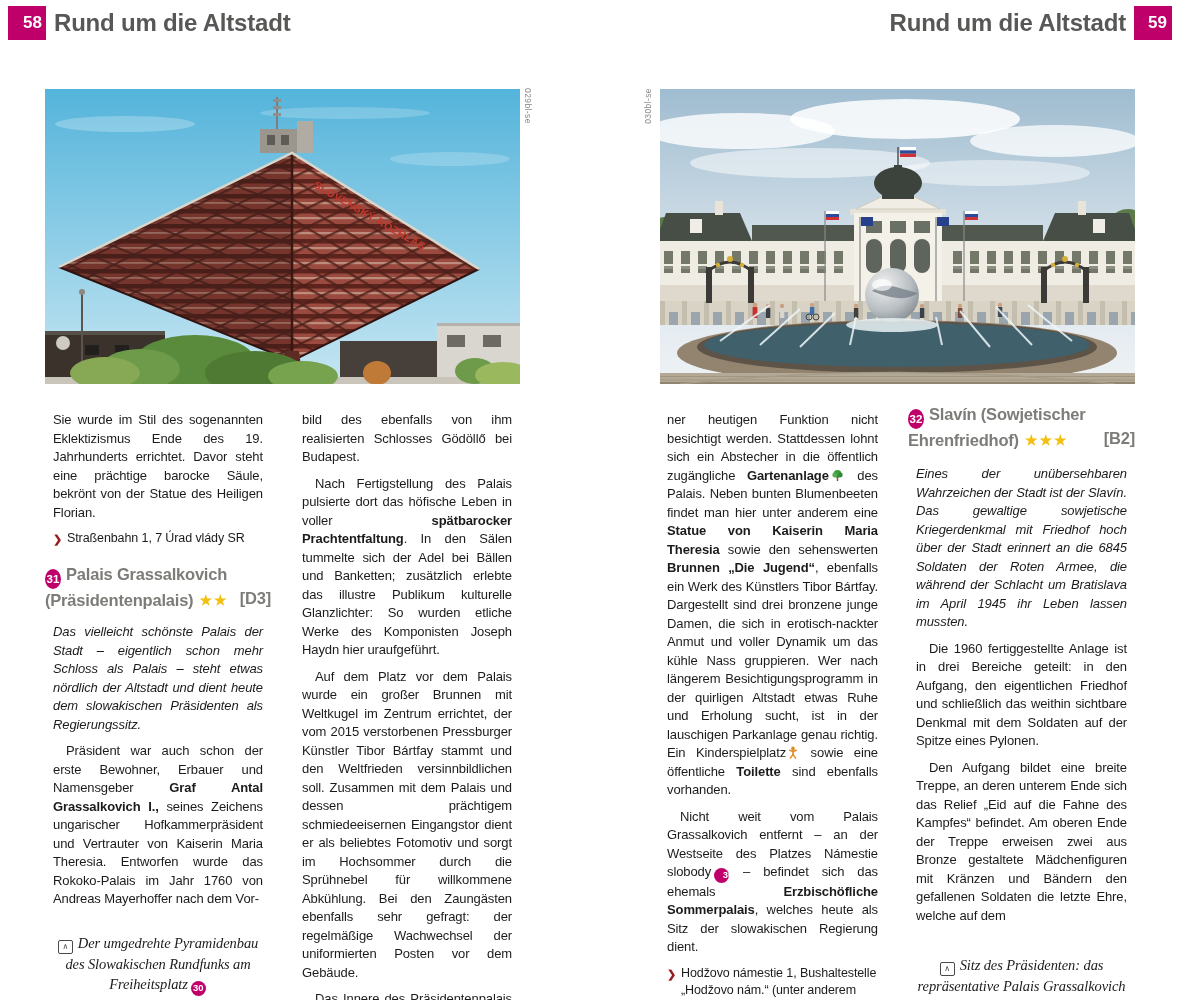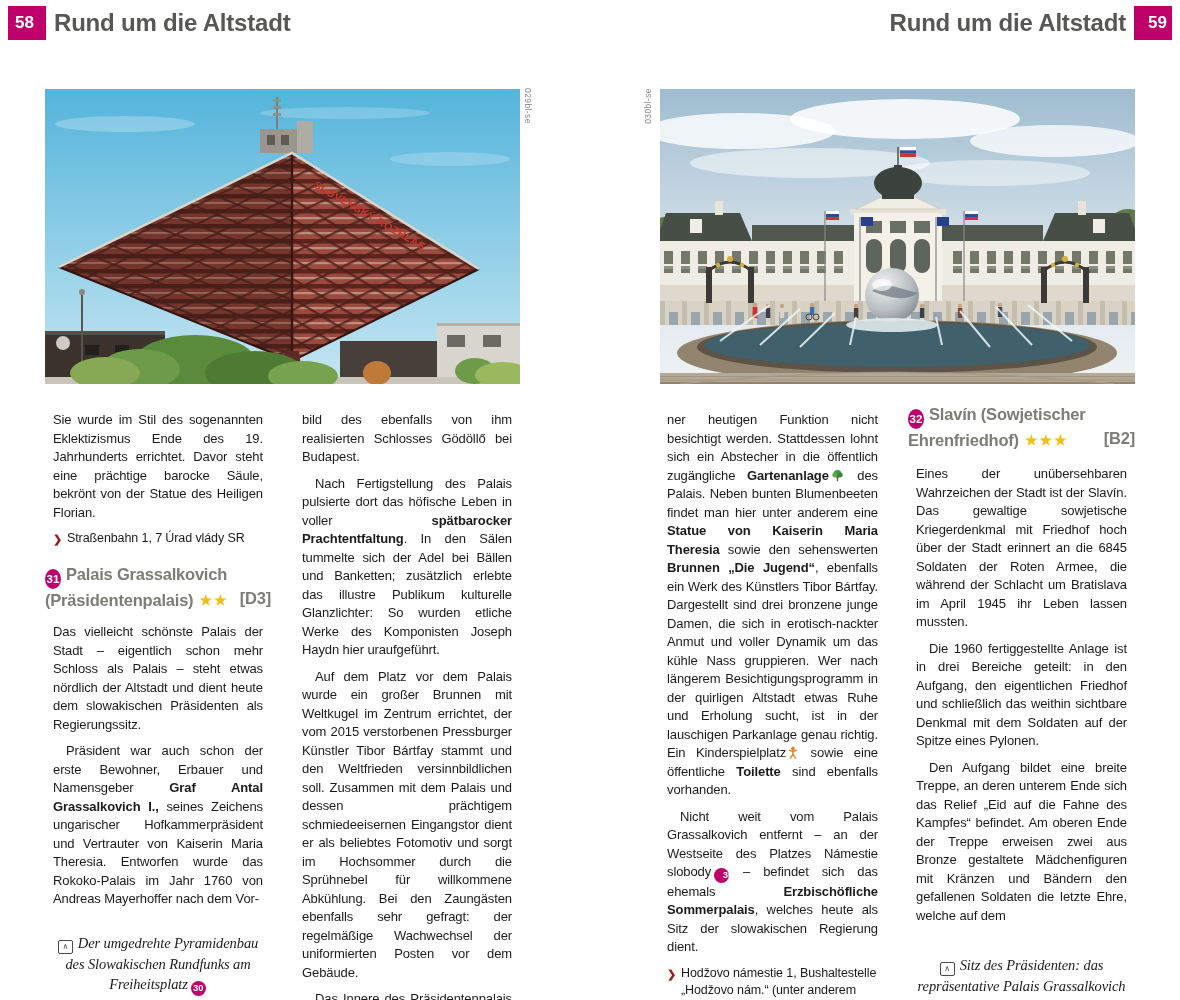--- a/index.html
+++ b/index.html
@@ -6,40 +6,40 @@
   body{width:1180px;height:1000px;background:#ffffff;position:relative;overflow:hidden;
        font-family:"Liberation Sans",sans-serif;color:#1b1b1b;
        --magenta:#c0006a;--star-gold:#f3c011;--heading-gray:#7c7c78;--arrow-red:#9a1b1f;
        --header-gray:#575756;--garden-green:#3f9b3f;--playground-orange:#e08a28}
 
   .pagehead{position:absolute;top:6px;height:34px;display:flex;align-items:center;gap:8px}
   .ph-left{left:8px}
   .ph-right{right:8px;flex-direction:row-reverse}
   .pagenum{width:38px;height:34px;background:var(--magenta);color:#fff;font-weight:bold;
            font-size:17px;display:flex;align-items:center;box-sizing:border-box}
-  .ph-left .pagenum{justify-content:flex-end;padding-right:12px}
+  .ph-left .pagenum{justify-content:flex-end;padding-right:4px}
   .ph-right .pagenum{justify-content:flex-start;padding-left:14px}
   .pagetitle{font-weight:bold;font-size:24px;color:var(--header-gray);letter-spacing:-0.2px;white-space:nowrap}
 
   .photo{position:absolute;top:89px;width:475px;height:295px}
   #photoL{left:45px}
   #photoR{left:660px}
   .photo svg{display:block}
   .credit{position:absolute;font-size:8.5px;color:#8a8a8a;letter-spacing:.4px}
   #creditL{left:523px;top:88px;writing-mode:vertical-rl}
   #creditR{left:643px;top:88px;writing-mode:vertical-rl;transform:rotate(180deg)}
 
   .col{position:absolute;top:403px;width:226px;text-align:justify;font-size:13px;line-height:18.5px;letter-spacing:-0.1px}
   #col1{left:45px}
   #col2{left:294px}
   #col3{left:659px;width:227px}
   #col4{left:908px;width:227px}
   .col p{margin:8px}
   p.ind{text-indent:13px}
-  .lead{}
+  .lead{font-style:italic}
 
   .info{position:relative;padding-left:14px;font-size:12.5px;line-height:17px;text-align:left;margin-top:3px}
   .info-arrow{position:absolute;left:0;top:1px;color:var(--arrow-red);font-size:11px;font-weight:bold}
 
   .heading{position:relative;font-weight:bold;font-size:16.5px;line-height:22px;color:var(--heading-gray);
            text-align:left;margin:16px 0 12px;letter-spacing:-0.2px}
   #col4 .heading{margin-top:0;margin-bottom:14px}
   .hbadge{display:inline-flex;width:16px;height:20px;border-radius:50%;background:var(--magenta);color:#fff;
           font-size:11.5px;align-items:center;justify-content:center;margin-right:5px;vertical-align:-3px;letter-spacing:0}
   .stars{color:var(--star-gold);font-size:14px;letter-spacing:2px;margin-left:6px;vertical-align:1px}

